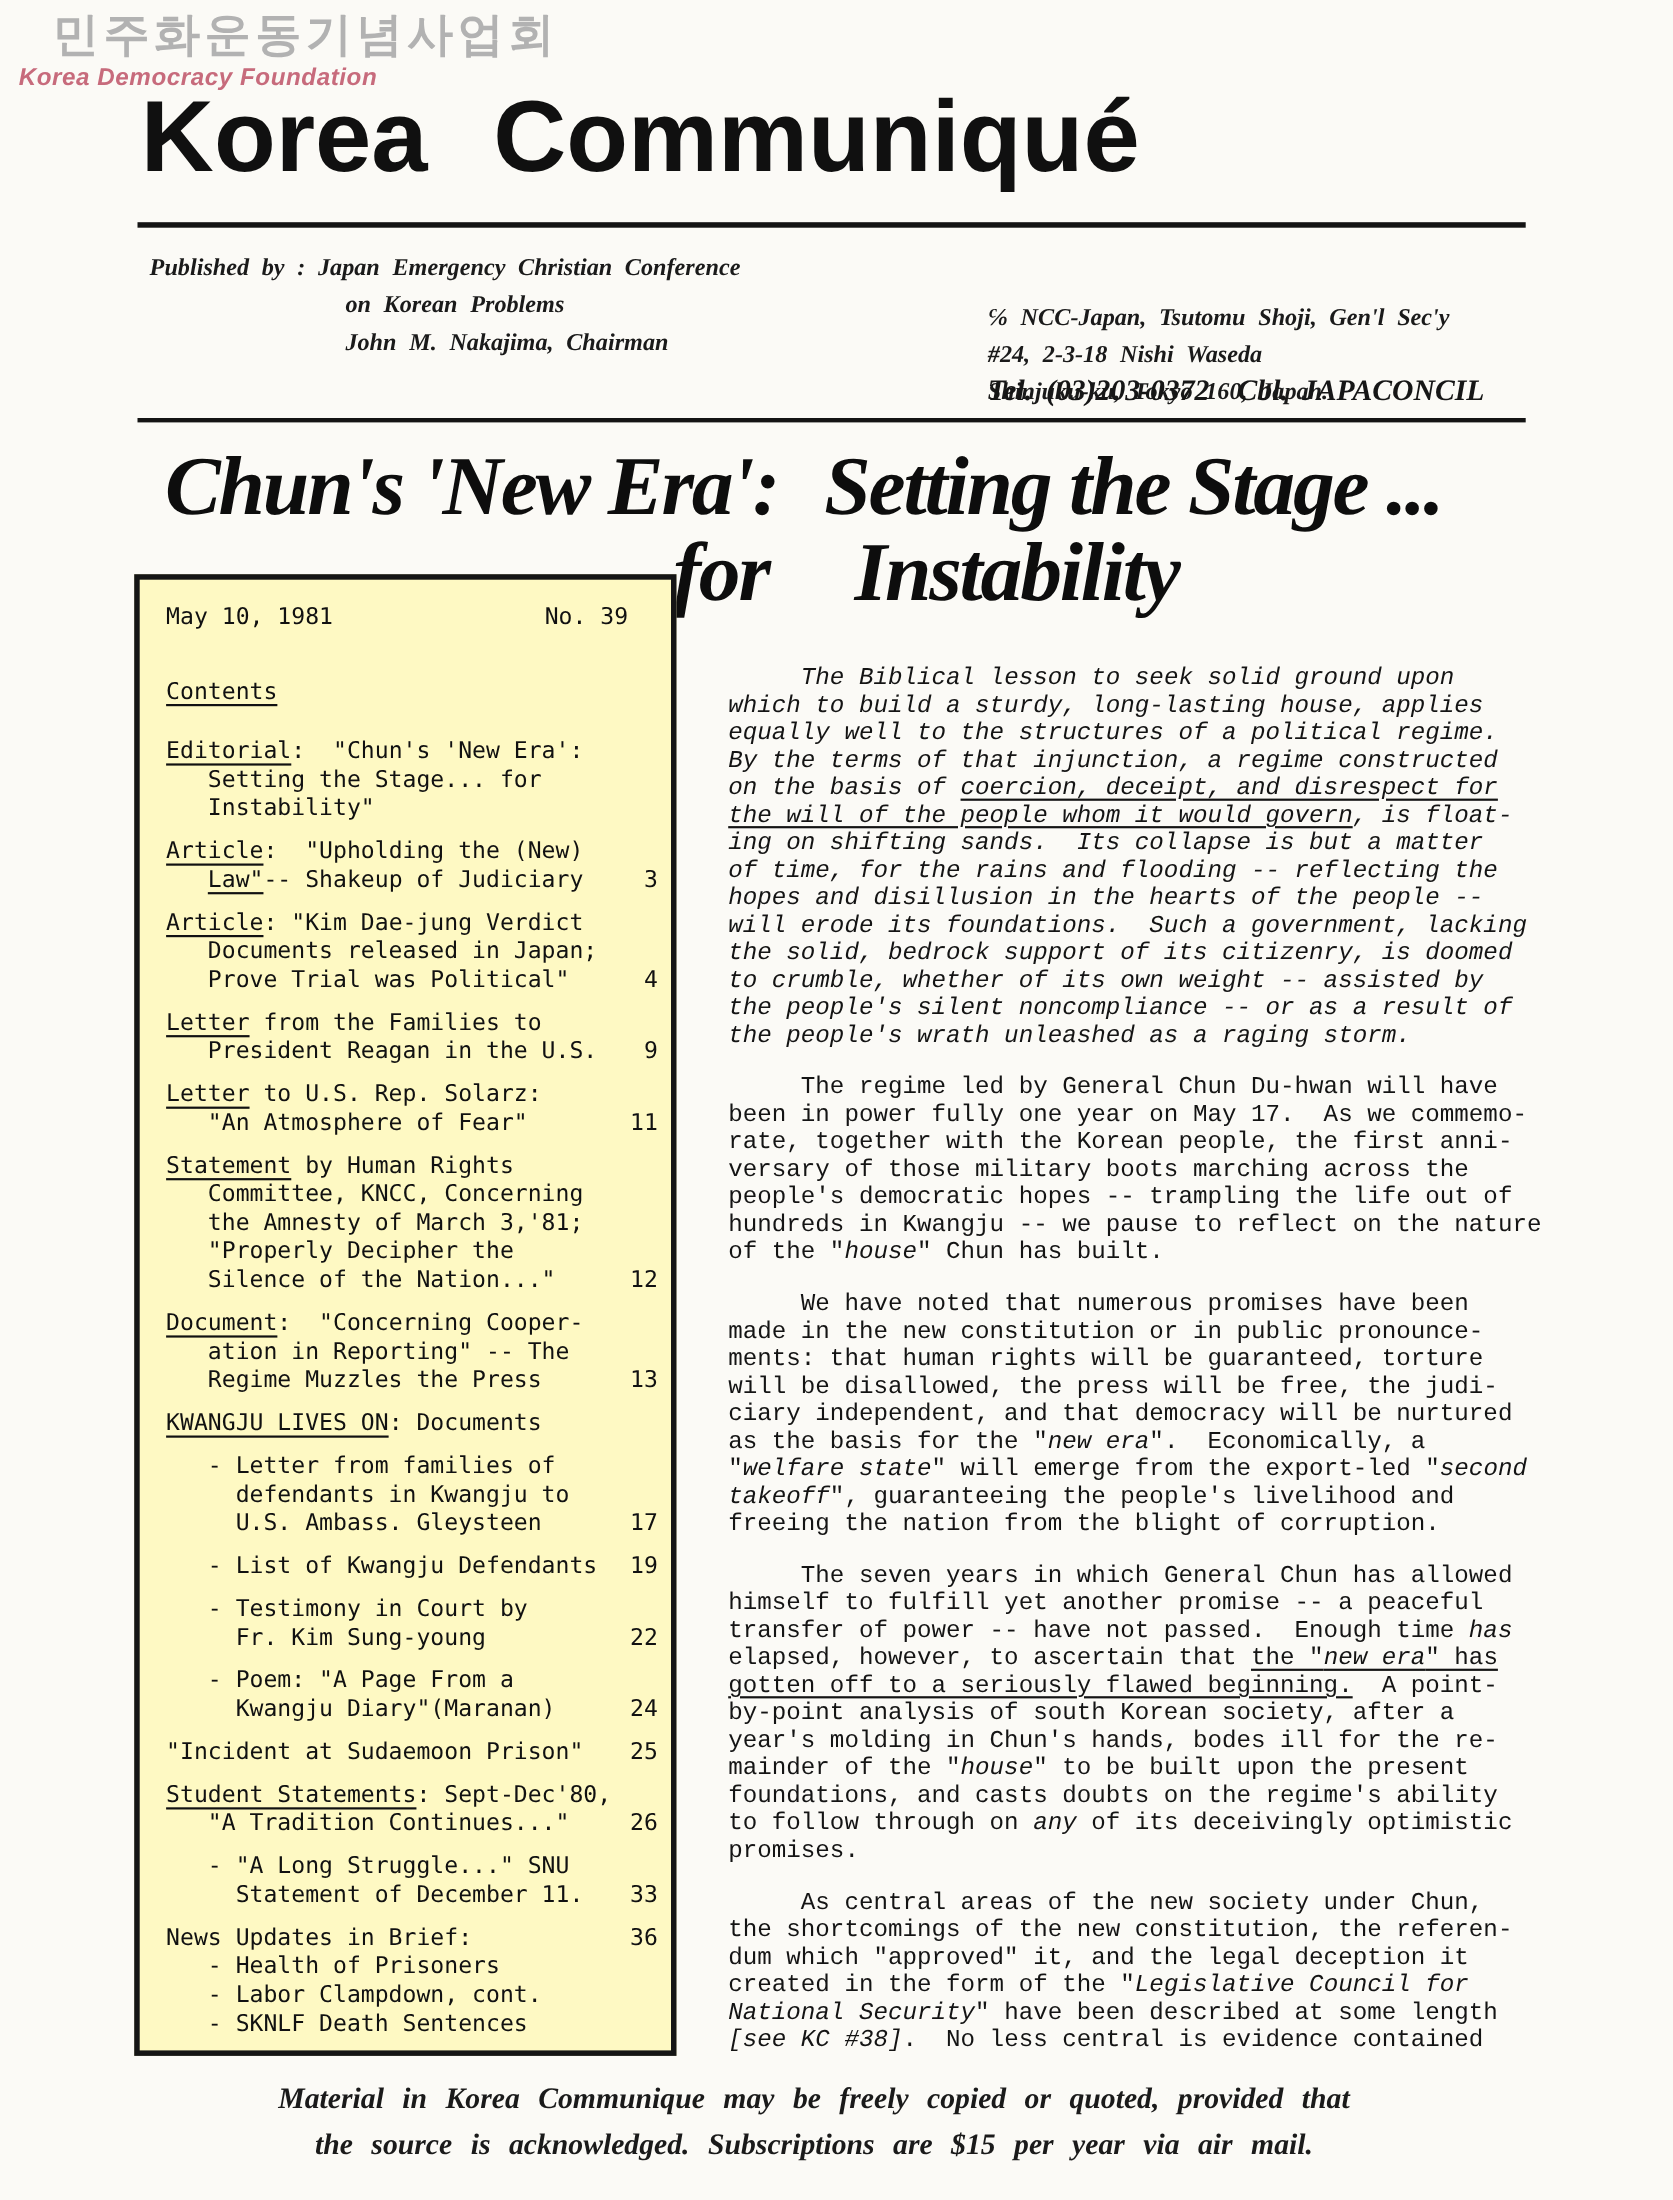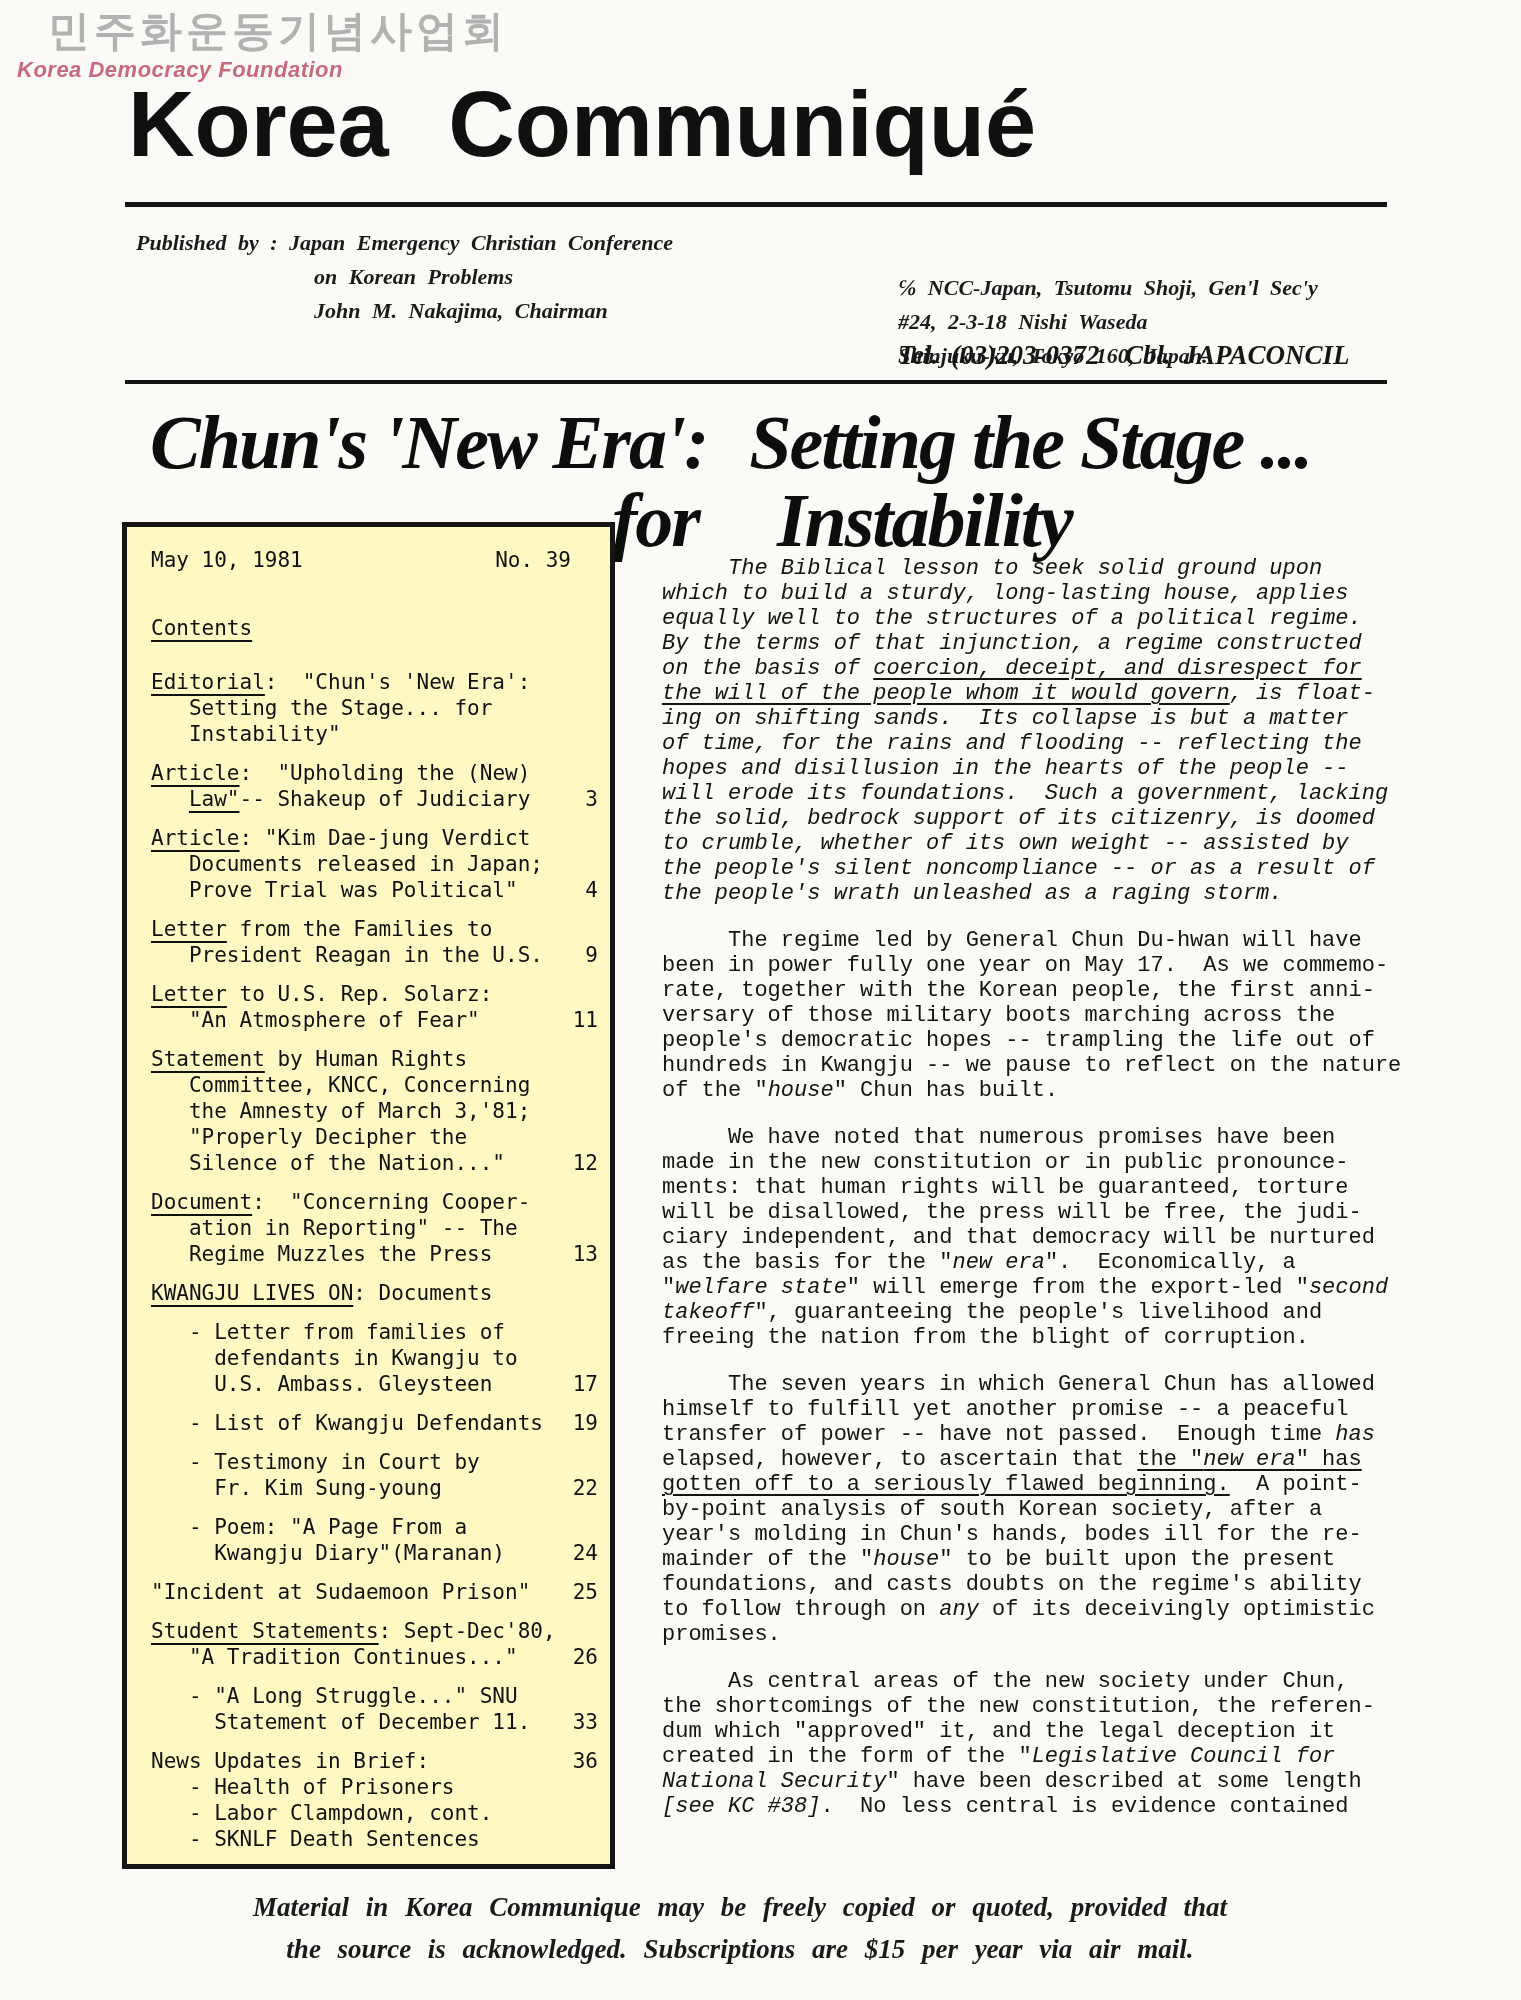--- a/index.html
+++ b/index.html
@@ -64,21 +64,21 @@
   .toc-contents{margin-top:42px;text-decoration:underline;text-underline-offset:5px;}
   .toc-list{margin-top:28px;}
   .toc-entry{display:flex;margin-bottom:13px;}
   .toc-text{flex:1;white-space:pre;}
   .toc-text u,.toc-contents{text-decoration-thickness:2px;}
   .toc-text u{text-underline-offset:5px;}
   .toc-num{width:36px;text-align:right;align-self:flex-end;}
   .toc-entry.num-top .toc-num{align-self:flex-start;}
   
   .body-col{
-    position:absolute;left:662px;top:556px;width:776px;
+    position:absolute;left:662px;top:604px;width:776px;
     font-family:"Liberation Mono",monospace;font-size:22px;line-height:25px;
     color:#141414;
   }
   .para{white-space:pre-wrap;margin:0 0 22px 0;}
   .para.italic{font-style:italic;}
   .para em{font-style:italic;}
   .para u,.toc-text u{text-decoration:underline;}
   .para u{text-underline-offset:4px;text-decoration-thickness:2px;}
   
   .footer{

